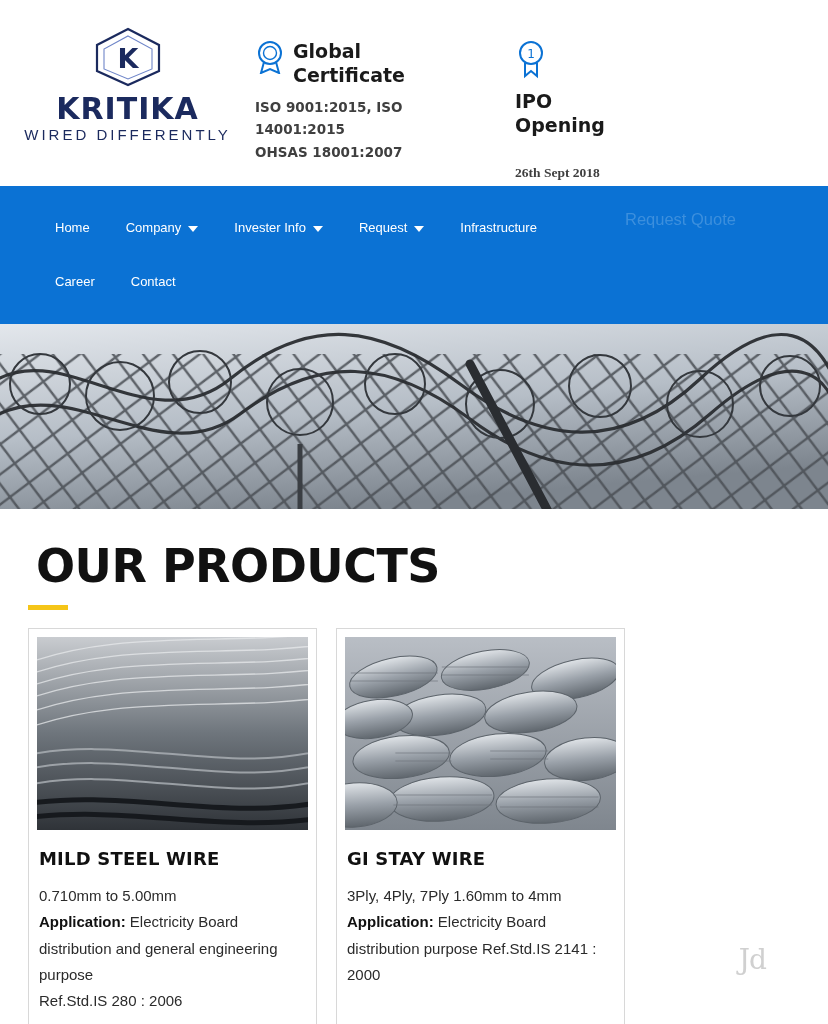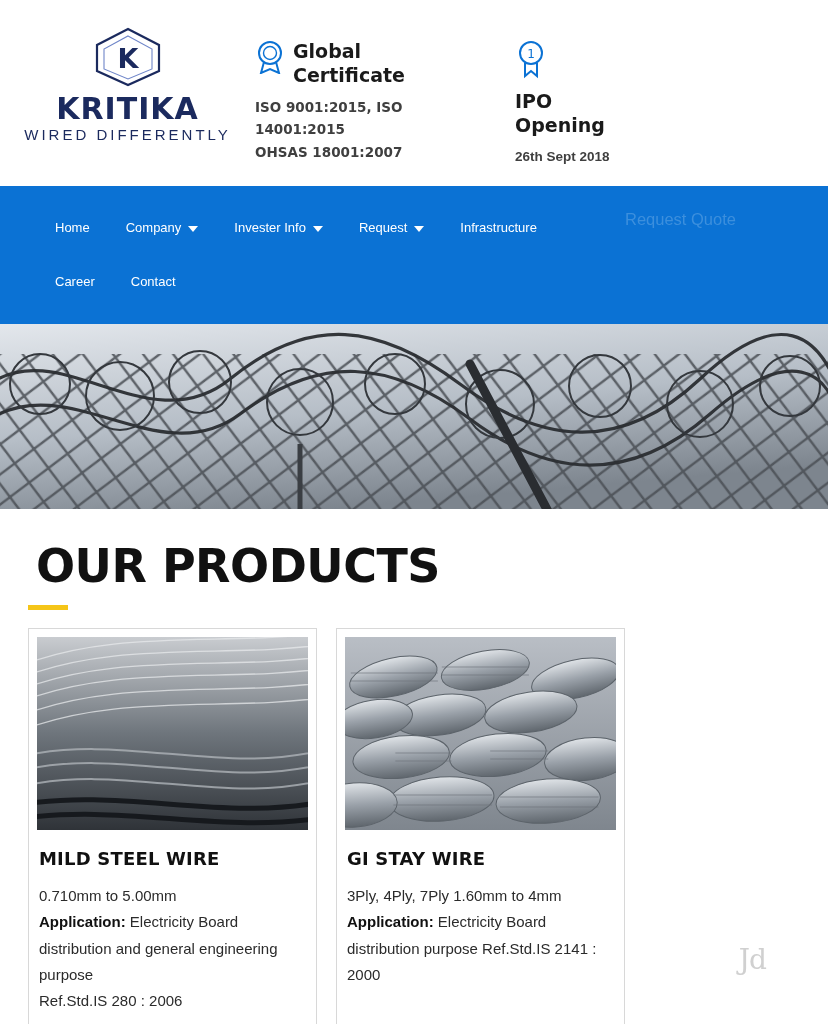--- a/index.html
+++ b/index.html
@@ -78,22 +78,22 @@
   .ipo-title {
     font-family: "DejaVu Sans", sans-serif;
     font-weight: bold;
     font-size: 19px;
     color: #1a1a1a;
     line-height: 1.25;
     margin-top: 6px;
     max-width: 110px;
   }
   .ipo-date {
-    margin-top: 8px;
-    font-family: Liberation Sans, sans-serif;
+    margin-top: 24px;
+    font-family: Liberation Serif, serif;
     font-size: 13.5px;
     font-weight: bold;
     color: #3f3f3f;
     line-height: 1.6;
     max-width: 95px;
   }
 
   
   .nav {
     position: relative;

